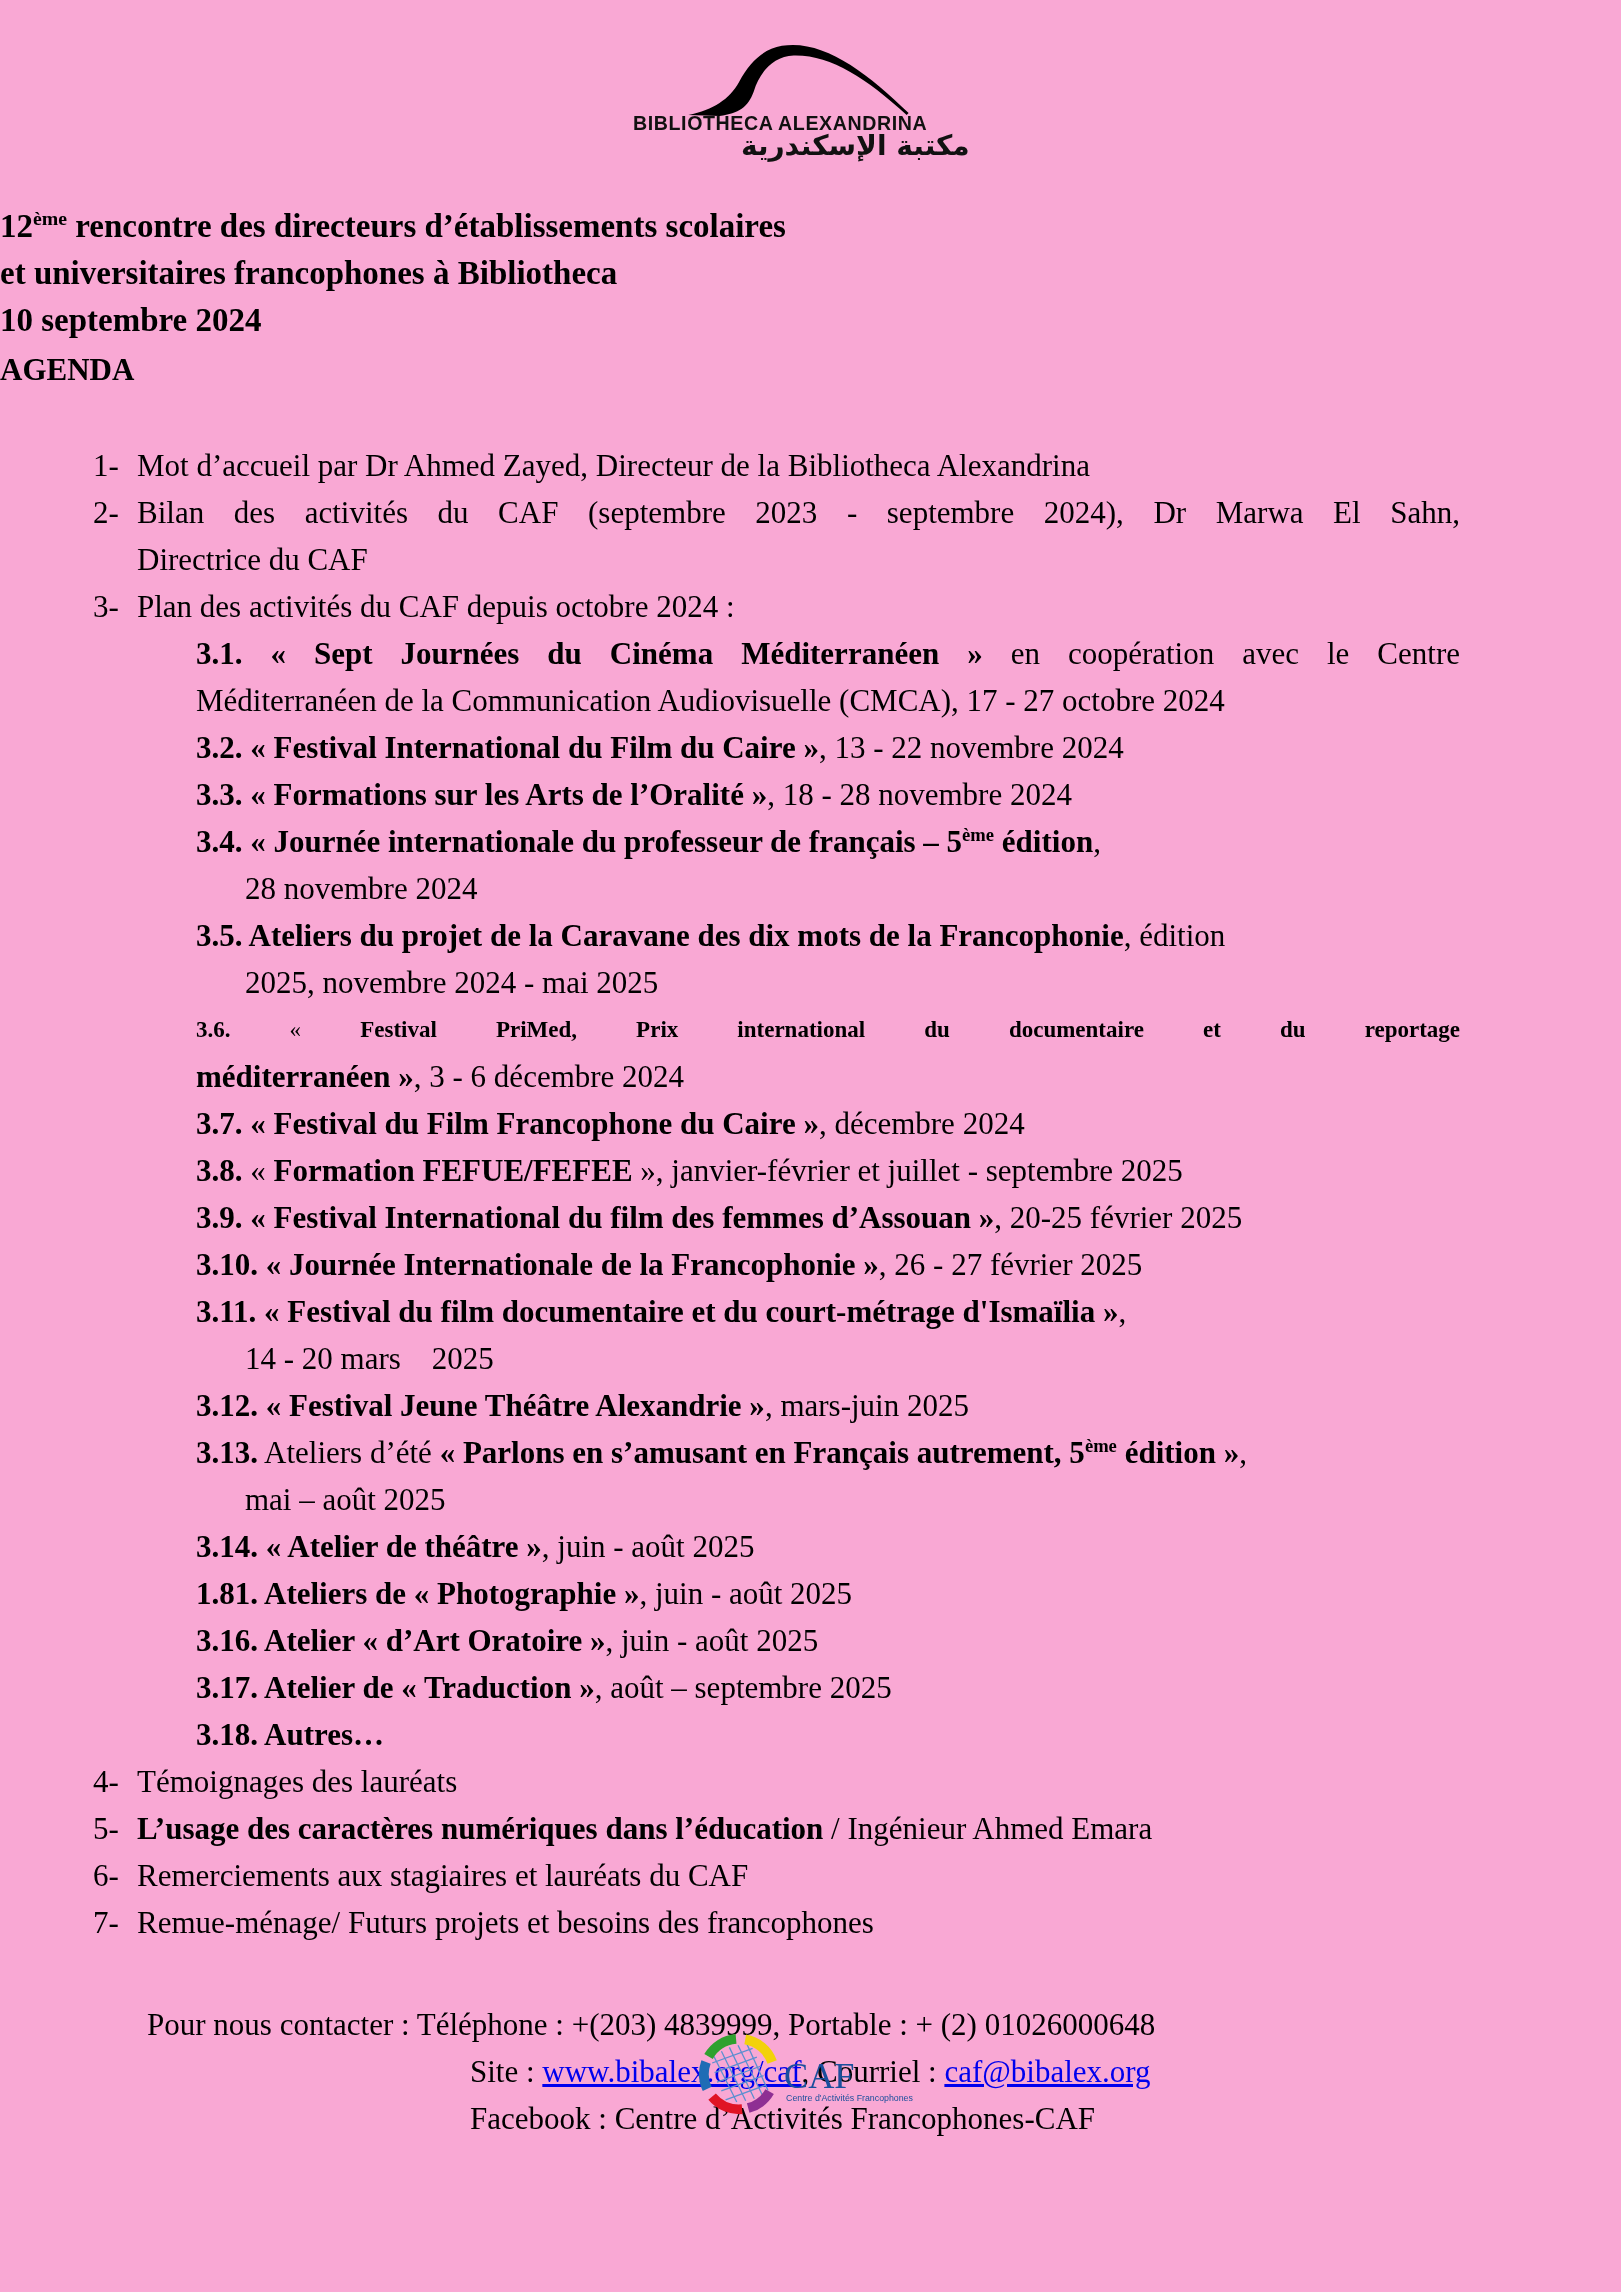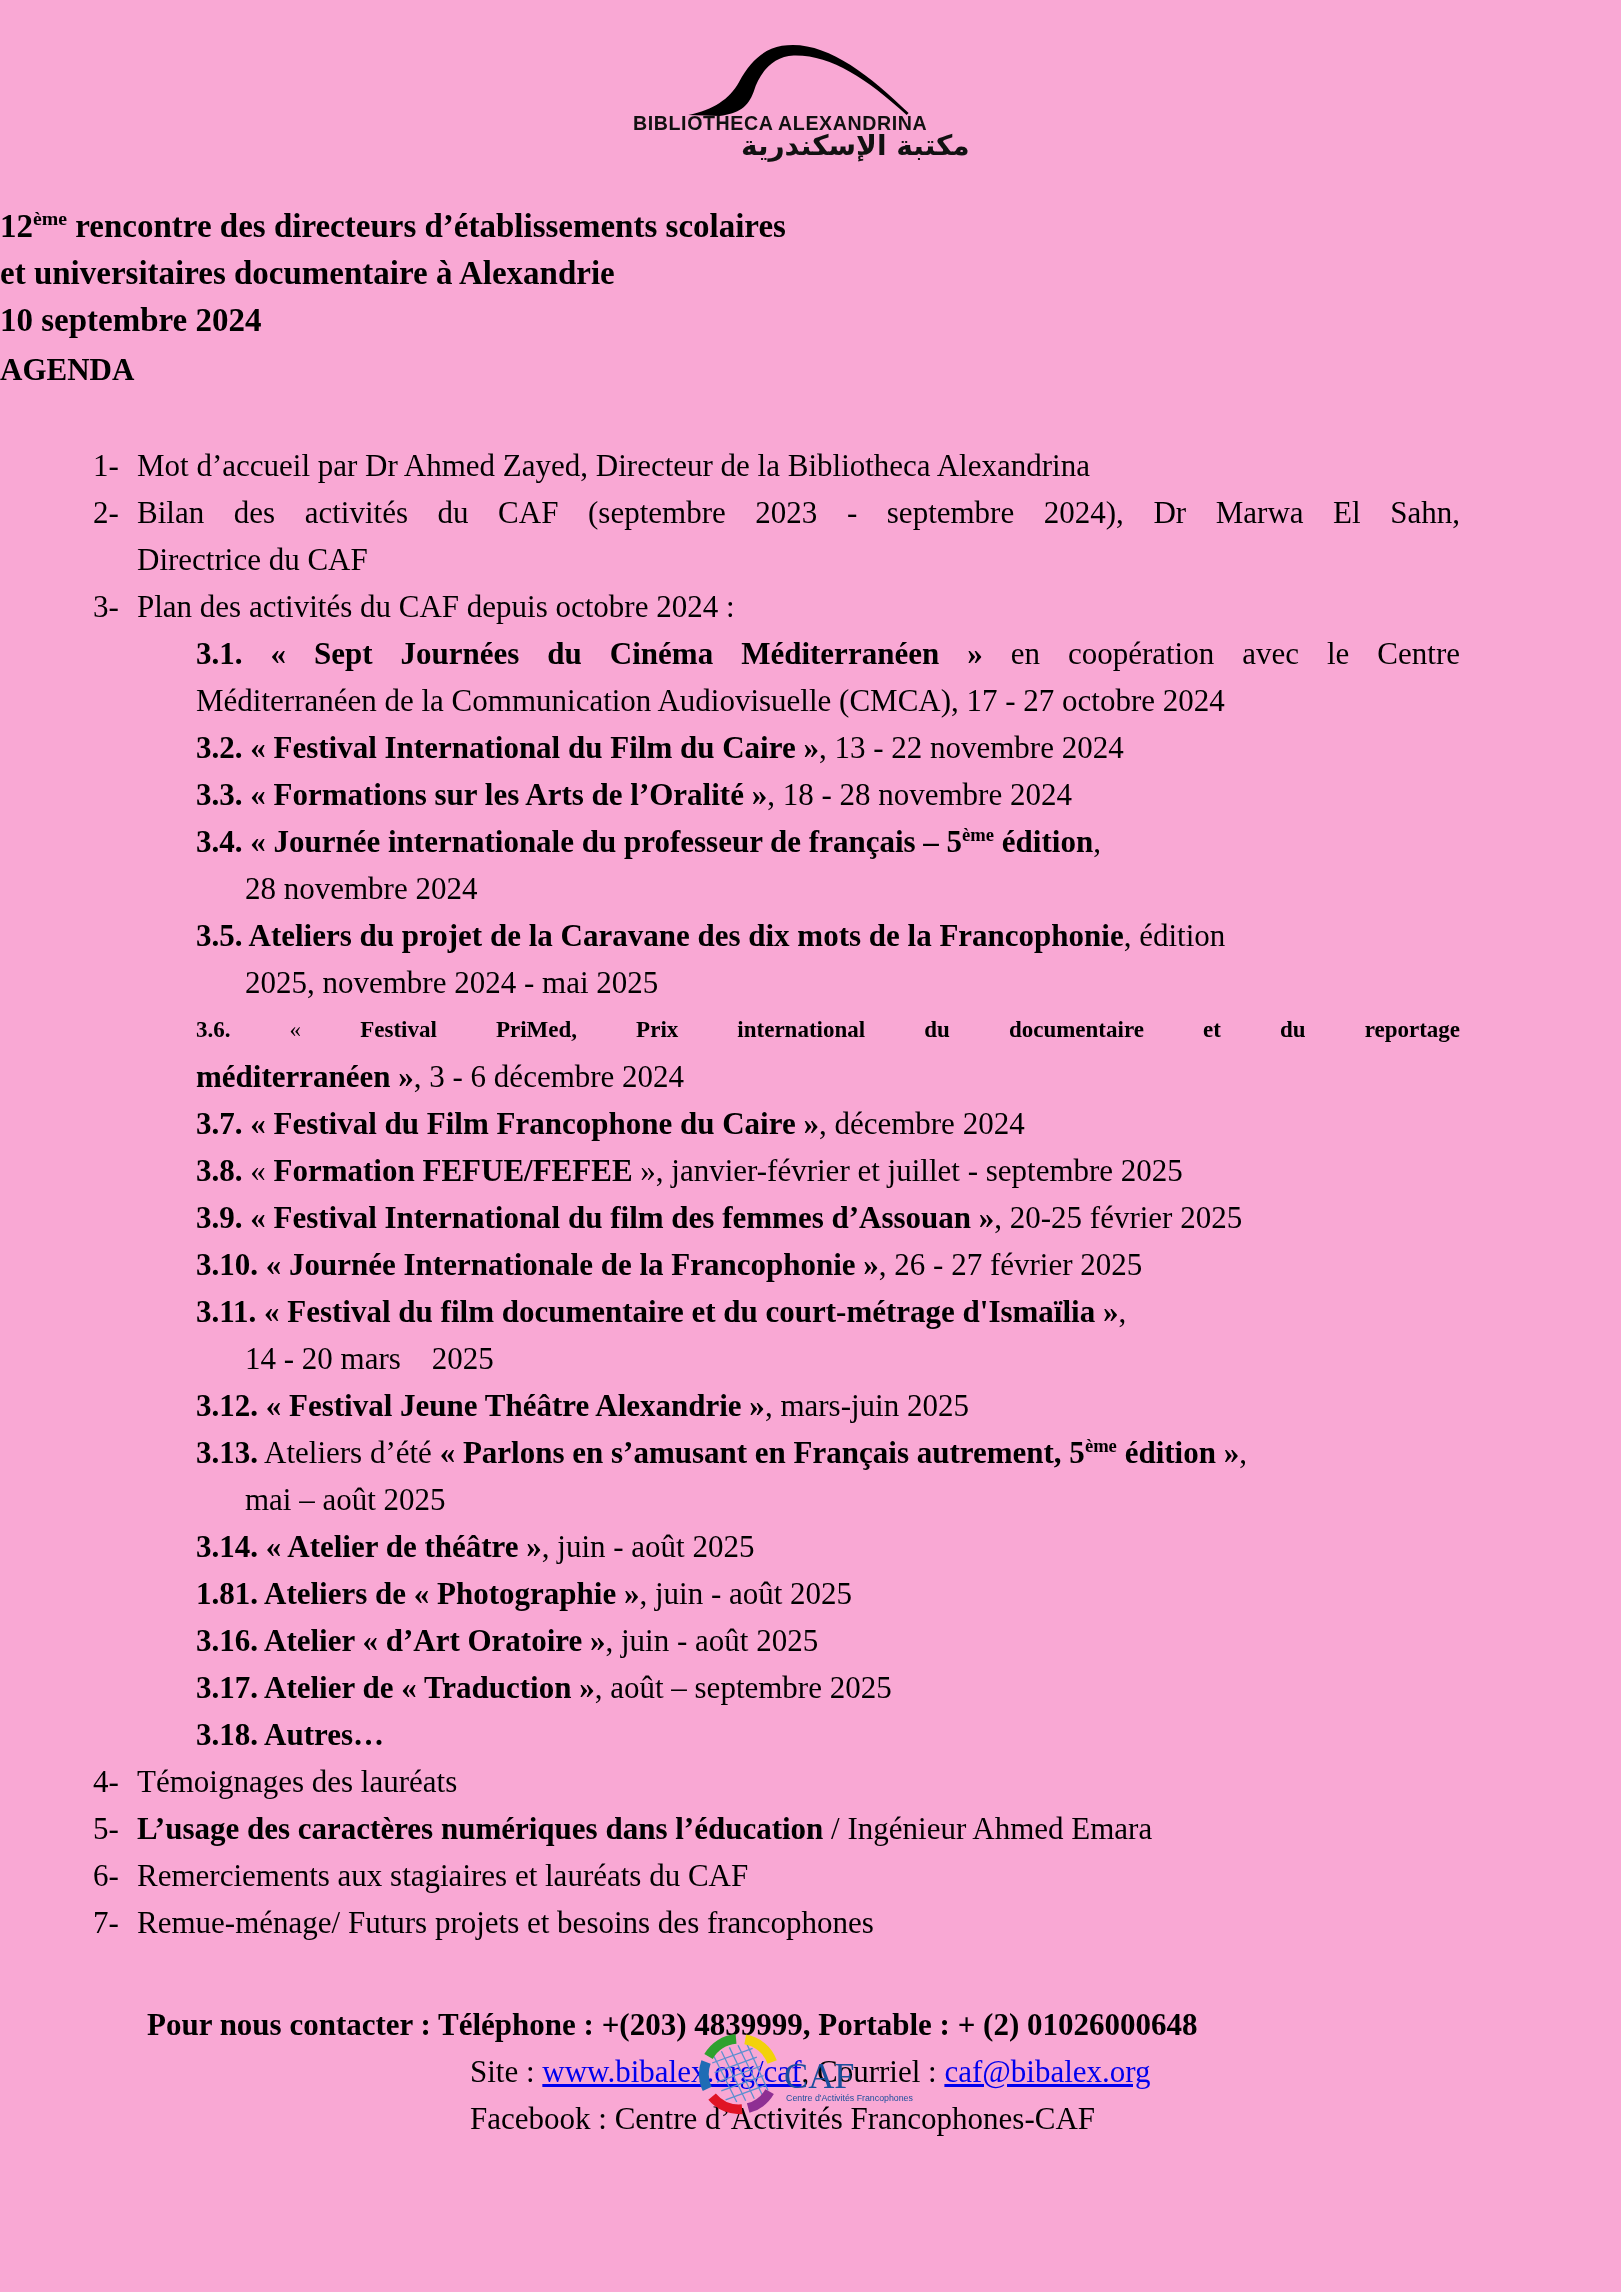--- a/index.html
+++ b/index.html
@@ -26,21 +26,21 @@
   .item .num{flex:none;width:44px;}
   .ibody{flex:1;min-width:0;font-family:Liberation Serif, serif;}
   .item.lvl1{display:block;margin-left:103px;}
   .line.just{text-align:justify;text-align-last:justify;}
   .line.small{font-size:23px;}
   .line.tab{padding-left:49px;}
   .b{font-weight:bold;}
 
   
   .contact{margin-top:55px;padding-left:93px;line-height:47px;}
-  .c1{padding-left:54px;font-weight:bold;}
+  .c1{padding-left:54px;}
   .c2,.c3{padding-left:377px;}
   a{color:#0000EE;text-decoration:underline;cursor:pointer;}
 
   
   .caflogo{position:absolute;left:698px;top:2025px;text-decoration:underline;}
 </style>
 </head>
 <body>
 
 <div class="page">
@@ -50,21 +50,21 @@
       <path d="M2,76 C28,70 44,60 54,42 C66,20 80,8 98,5 C140,-2 185,32 228,74 L226,76
                C184,38 148,14 110,15 C90,16 76,30 69,52 C63,68 54,74 34,77 Z" fill="#000"></path>
     </svg>
     <div class="ba-latin">BIBLIOTHECA ALEXANDRINA</div>
     <div class="ba-arabic">مكتبة الإسكندرية</div>
   </div>
 
   <div class="titleblock">
     <div id="title-lines">
         <div><span>12</span><sup>ème</sup><span> rencontre des directeurs d’établissements scolaires</span></div>
-        <div><span>et universitaires documentaire à Alexandrie</span></div>
+        <div><span>et universitaires francophones à Bibliotheca</span></div>
         <div><span>10 septembre 2024</span></div>
       </div>
     <div class="agenda-h">AGENDA</div>
   </div>
 
   <div class="content" id="agenda-list">
       <div class="item lvl0">
         <span class="num">1-</span>
         <div class="ibody">
           <div class="line"><span>Mot d’accueil par Dr Ahmed Zayed, Directeur de la Bibliotheca Alexandrina</span></div>

